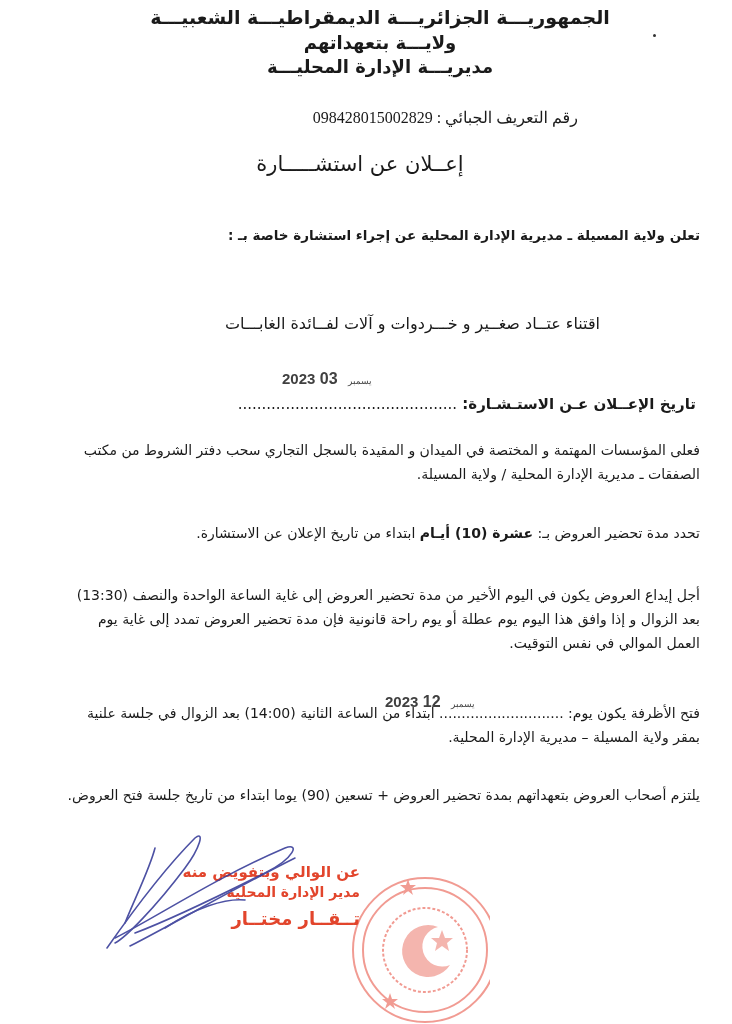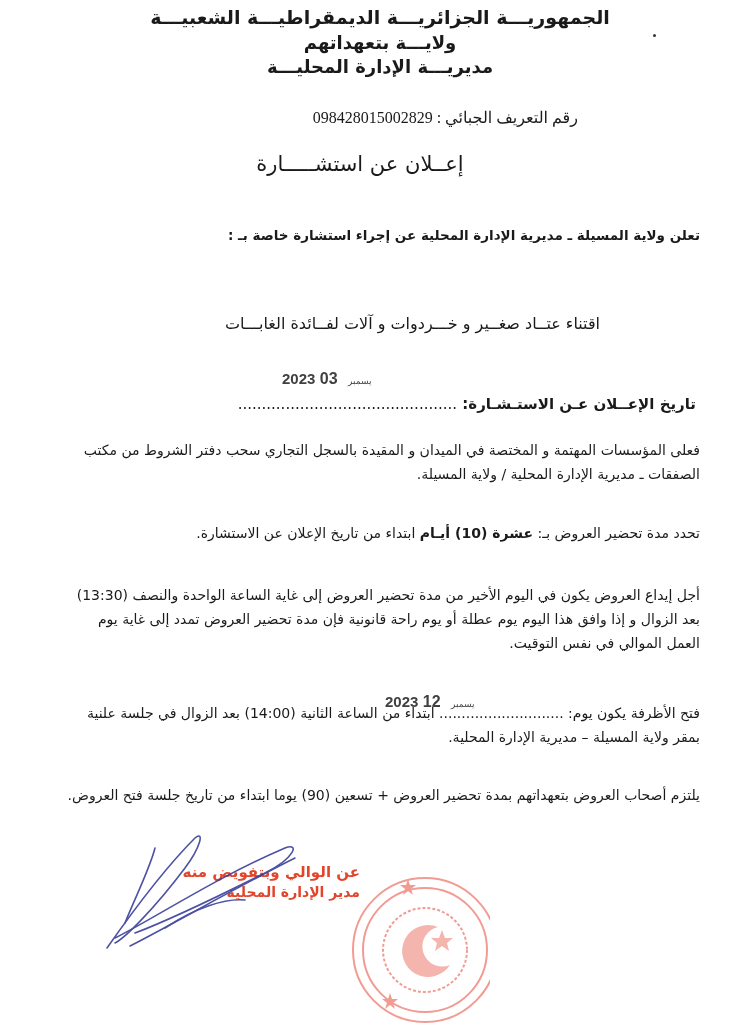--- a/index.html
+++ b/index.html
@@ -114,20 +114,21 @@
     <path d="M108 72 A26 26 0 1 0 120 110 A20 20 0 1 1 108 72 Z" fill="#f3a9a1" stroke="none"></path>
     <polygon points="112,75 115,83 123,83 117,88 119,96 112,91 105,96 107,88 101,83 109,83" fill="#f3a9a1" stroke="none"></polygon>
     <polygon points="78,24 80,30 86,30 81,34 83,40 78,36 73,40 75,34 70,30 76,30" fill="#ef8a80" stroke="none"></polygon>
     <polygon points="60,138 62,144 68,144 63,148 65,154 60,150 55,154 57,148 52,144 58,144" fill="#ef8a80" stroke="none"></polygon>
   </g>
 </svg>
 
 <div id="sig" class="abs rtl">
   <div class="l1">عن الوالي وبتفويض منه</div>
   <div class="l2">مدير الإدارة المحلية</div>
+  <div class="l3">تــقــار مختــار</div>
 </div>
 
 <svg id="signature-scribble" class="abs" width="220" height="130" viewBox="0 0 220 130">
   <g fill="none" stroke="#3a3f9a" stroke-width="1.6" stroke-linecap="round" opacity="0.9">
     <path d="M12 120 C 40 80, 70 40, 100 10 C 110 2, 105 20, 90 40 C 60 80, 30 110, 20 115"></path>
     <path d="M20 110 C 60 90, 120 50, 190 20 C 205 14, 200 30, 170 45 C 130 65, 80 90, 40 105"></path>
     <path d="M35 118 C 80 95, 140 60, 200 30"></path>
     <path d="M60 20 C 55 40, 40 70, 30 95"></path>
     <path d="M70 100 C 100 80, 130 70, 150 72"></path>
   </g>

